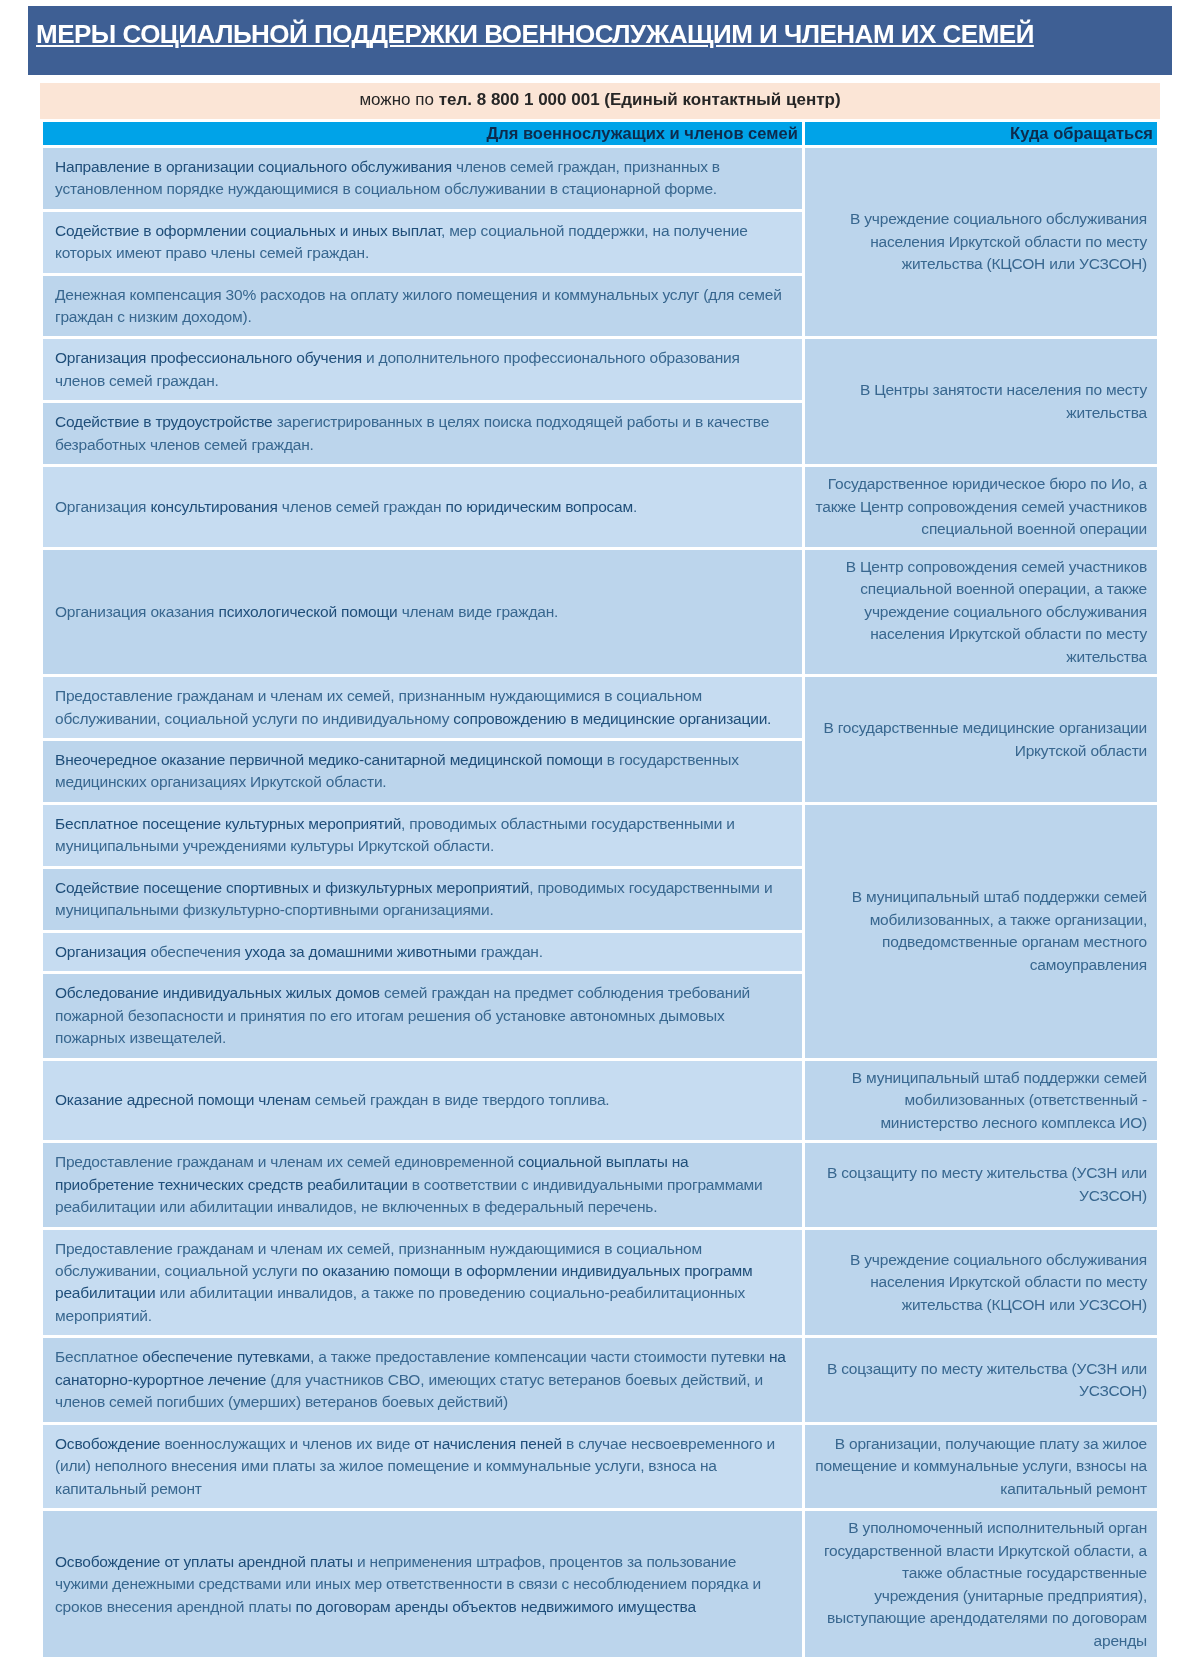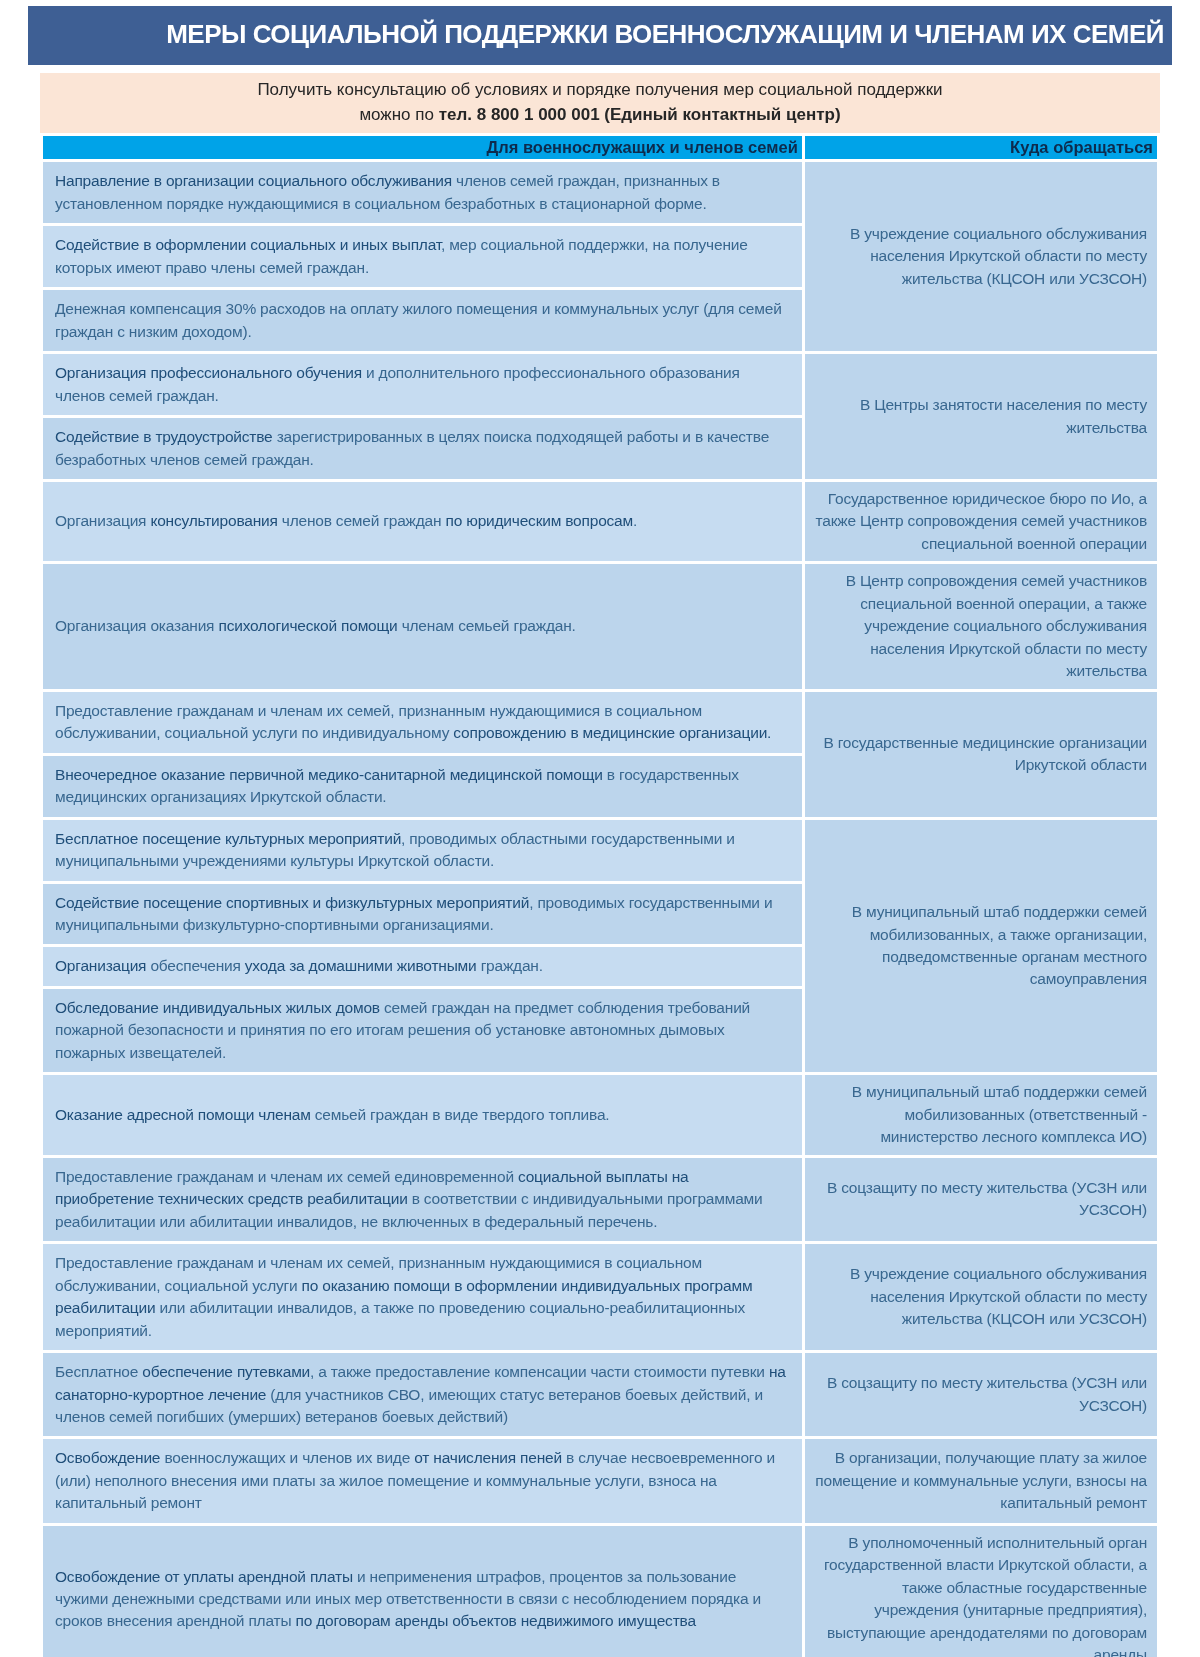--- a/index.html
+++ b/index.html
@@ -19,25 +19,26 @@
   html,body{margin:0;padding:0;}
   body{
     width:1200px;height:1657px;overflow:hidden;
     background:#FFFFFF;
     font-family:"Liberation Sans","DejaVu Sans",sans-serif;
   }
   .top-bar{
     margin:6px 28px 0 28px;
     background:var(--header-bg);
     color:var(--header-text);
-    text-align:right;
+    text-align:left;
     font-weight:bold;
     font-size:26px;
     letter-spacing:-0.5px;
-    padding:13px 8px 15px 8px;
+    padding:13px 8px 25px 8px;
+    text-decoration:underline;
   }
   .banner{
     margin:8px 40px 0 40px;
     background:var(--banner-bg);
     color:var(--banner-text);
     text-align:center;
     font-size:17px;
     line-height:1.45;
     padding:5px 10px 6px 10px;
   }
@@ -83,59 +84,58 @@
     vertical-align:middle;
     text-align:right;
   }
 </style>
 </head>
 <body>
 
 <div class="top-bar">МЕРЫ СОЦИАЛЬНОЙ ПОДДЕРЖКИ ВОЕННОСЛУЖАЩИМ И ЧЛЕНАМ ИХ СЕМЕЙ</div>
 
 <div class="banner">
-  <div>Получить консультацию об условиях и порядке получения мер социальной поддержки</div>
   <div><span>можно по </span><span class="phone-bold">тел. 8 800 1 000 001 (Единый контактный центр)</span></div>
 </div>
 
 <table class="support">
   <colgroup>
       <col class="col-measure">
       <col class="col-where">
     </colgroup>
   <thead>
     <tr>
       <th>Для военнослужащих и членов семей</th>
       <th>Куда обращаться</th>
     </tr>
   </thead>
   <tbody>
       <tr>
-        <td class="measure-cell"><span class="seg bold">Направление в организации социального обслуживания</span><span class="seg"> членов семей граждан, признанных в установленном порядке нуждающимися в социальном безработных в стационарной форме.</span></td>
+        <td class="measure-cell"><span class="seg bold">Направление в организации социального обслуживания</span><span class="seg"> членов семей граждан, признанных в установленном порядке нуждающимися в социальном обслуживании в стационарной форме.</span></td>
         <td class="where-cell" rowspan="3">В учреждение социального обслуживания населения Иркутской области по месту жительства (КЦСОН или УСЗСОН)</td>
       </tr>
       <tr>
         <td class="measure-cell"><span class="seg bold">Содействие в оформлении социальных и иных выплат</span><span class="seg">, мер социальной поддержки, на получение которых имеют право члены семей граждан.</span></td>
       </tr>
       <tr>
         <td class="measure-cell"><span class="seg">Денежная компенсация 30% расходов на оплату жилого помещения и коммунальных услуг (для семей граждан с низким доходом).</span></td>
       </tr>
       <tr>
         <td class="measure-cell"><span class="seg bold">Организация профессионального обучения</span><span class="seg"> и дополнительного профессионального образования членов семей граждан.</span></td>
         <td class="where-cell" rowspan="2">В Центры занятости населения по месту жительства</td>
       </tr>
       <tr>
         <td class="measure-cell"><span class="seg bold">Содействие в трудоустройстве</span><span class="seg"> зарегистрированных в целях поиска подходящей работы и в качестве безработных членов семей граждан.</span></td>
       </tr>
       <tr>
         <td class="measure-cell"><span class="seg">Организация </span><span class="seg bold">консультирования</span><span class="seg"> членов семей граждан </span><span class="seg bold">по юридическим вопросам</span><span class="seg">.</span></td>
         <td class="where-cell" rowspan="1">Государственное юридическое бюро по Ио, а также Центр сопровождения семей участников специальной военной операции</td>
       </tr>
       <tr>
-        <td class="measure-cell"><span class="seg">Организация оказания </span><span class="seg bold">психологической помощи</span><span class="seg"> членам семьей граждан.</span></td>
+        <td class="measure-cell"><span class="seg">Организация оказания </span><span class="seg bold">психологической помощи</span><span class="seg"> членам виде граждан.</span></td>
         <td class="where-cell" rowspan="1">В Центр сопровождения семей участников специальной военной операции, а также учреждение социального обслуживания населения Иркутской области по месту жительства</td>
       </tr>
       <tr>
         <td class="measure-cell"><span class="seg">Предоставление гражданам и членам их семей, признанным нуждающимися в социальном обслуживании, социальной услуги по индивидуальному </span><span class="seg bold">сопровождению в медицинские организации.</span></td>
         <td class="where-cell" rowspan="2">В государственные медицинские организации Иркутской области</td>
       </tr>
       <tr>
         <td class="measure-cell"><span class="seg bold">Внеочередное оказание первичной медико-санитарной медицинской помощи</span><span class="seg"> в государственных медицинских организациях Иркутской области.</span></td>
       </tr>
       <tr>

